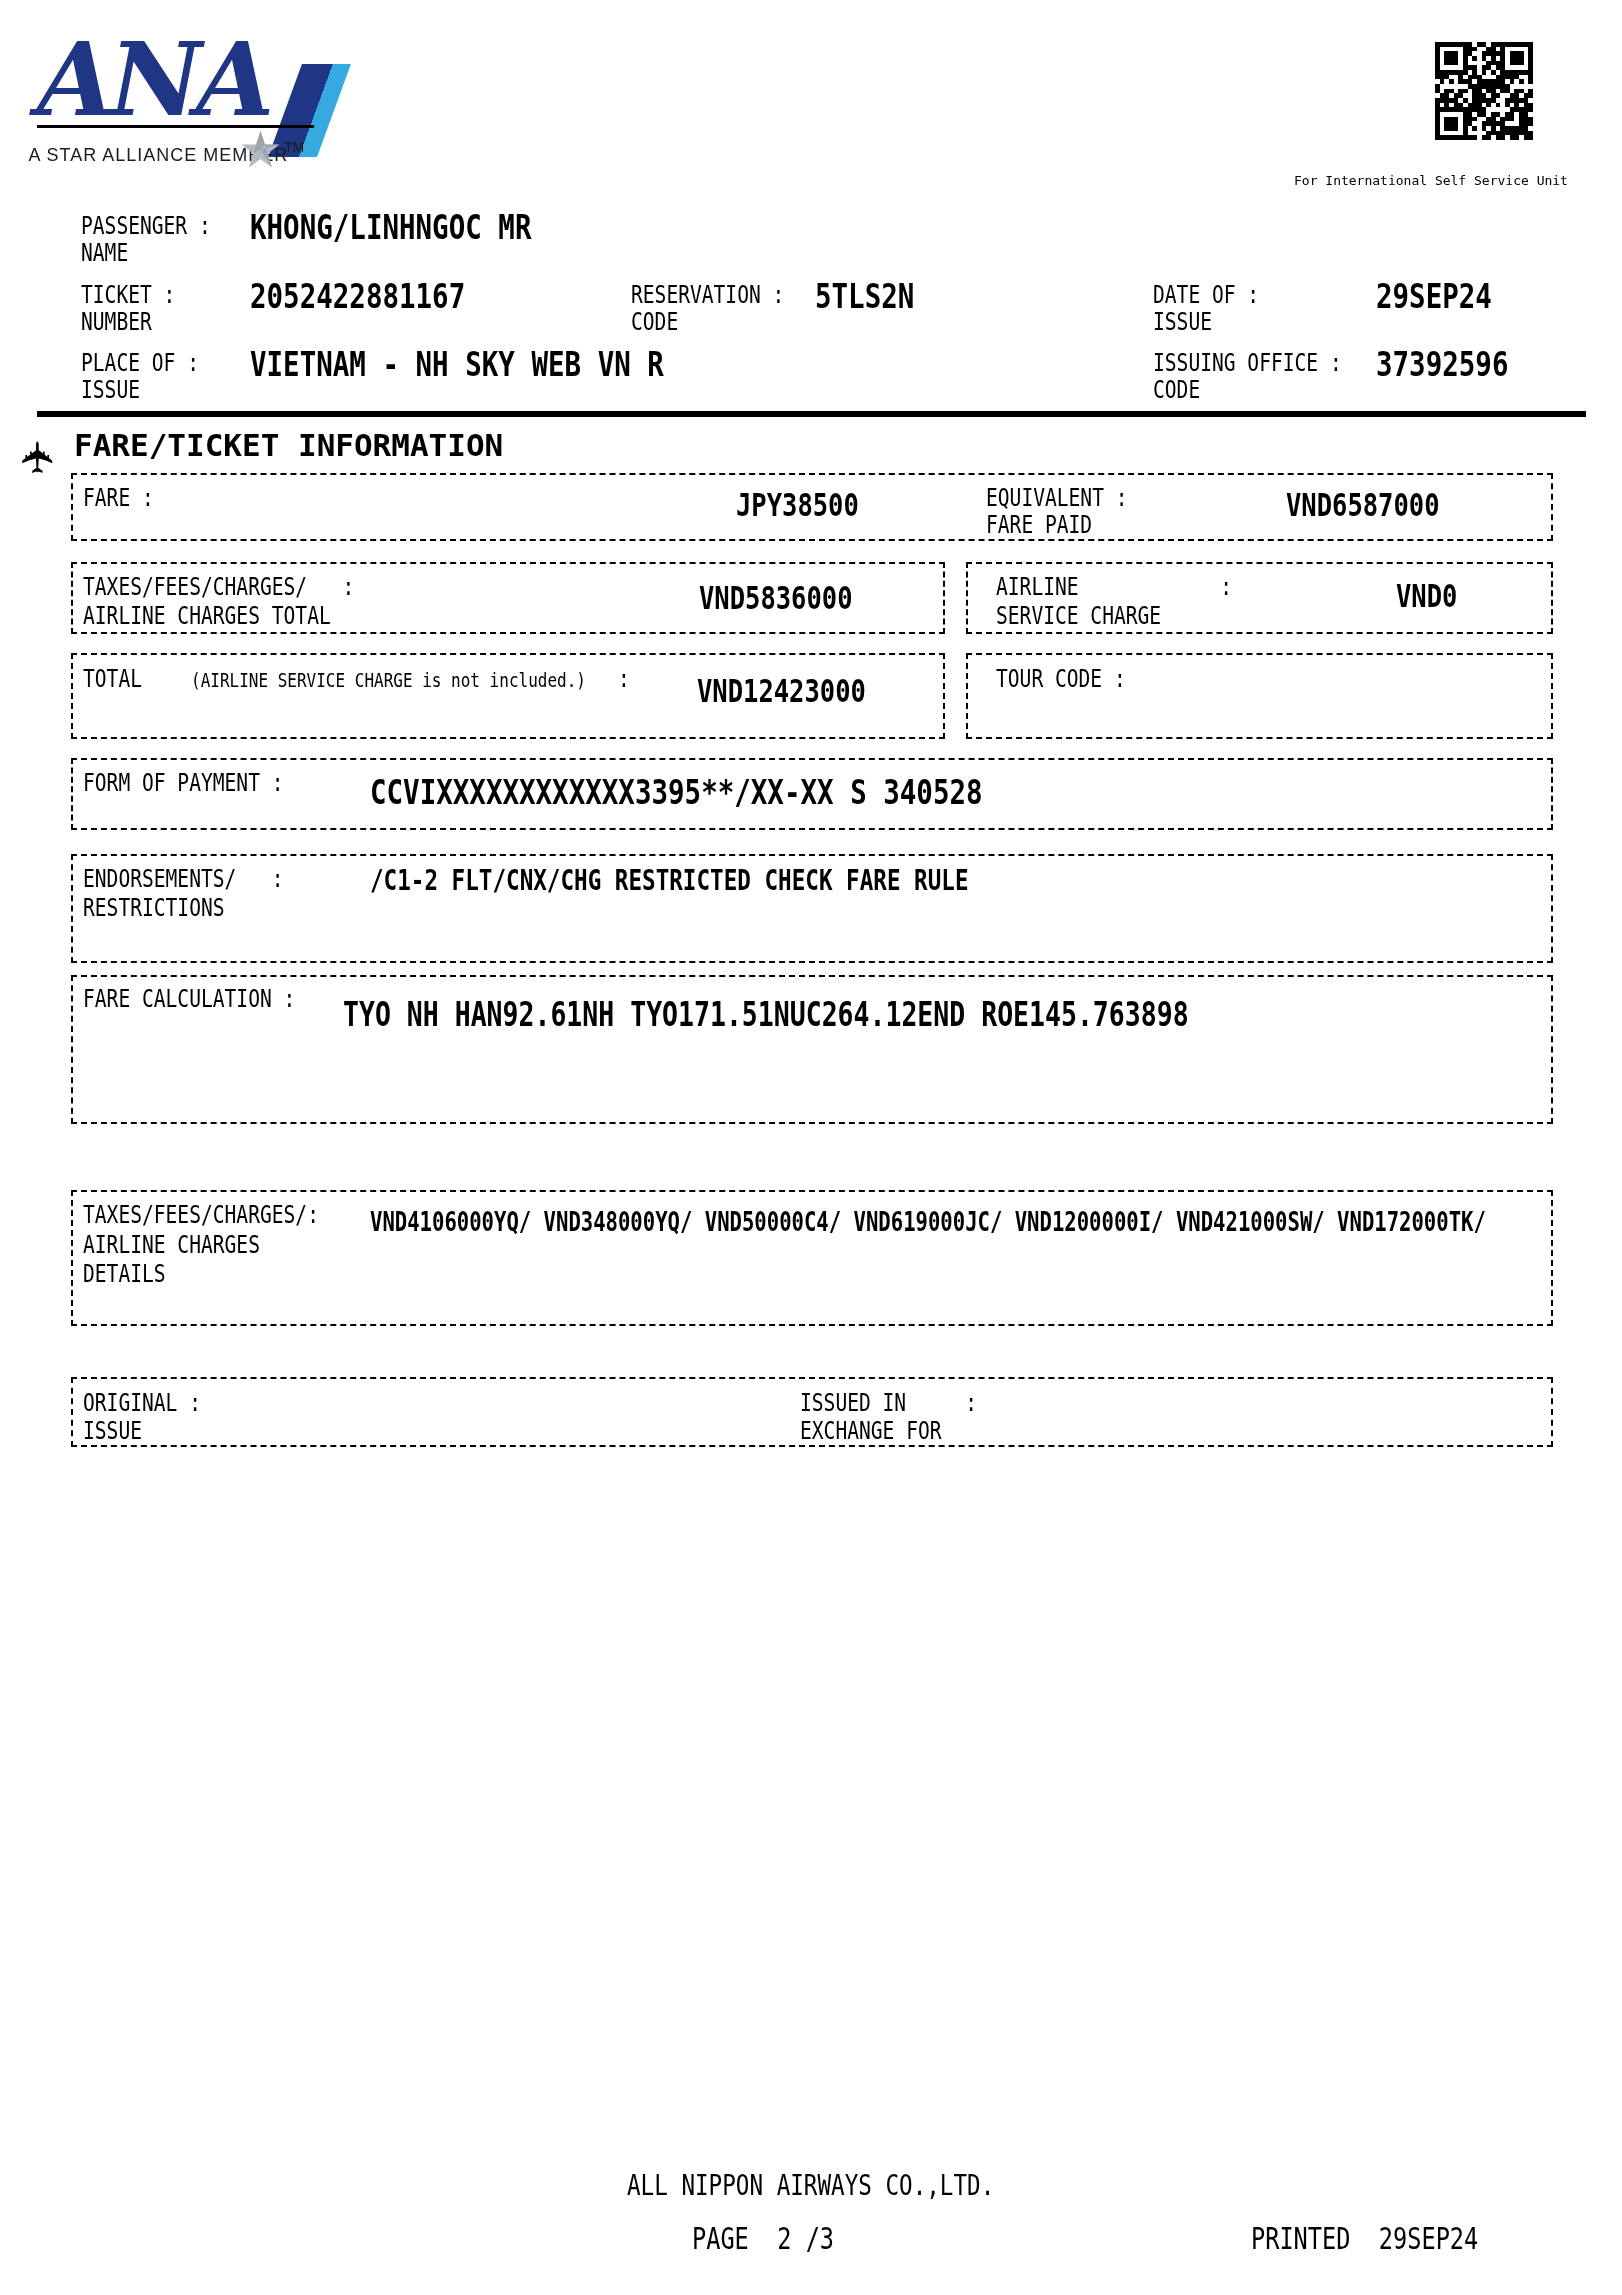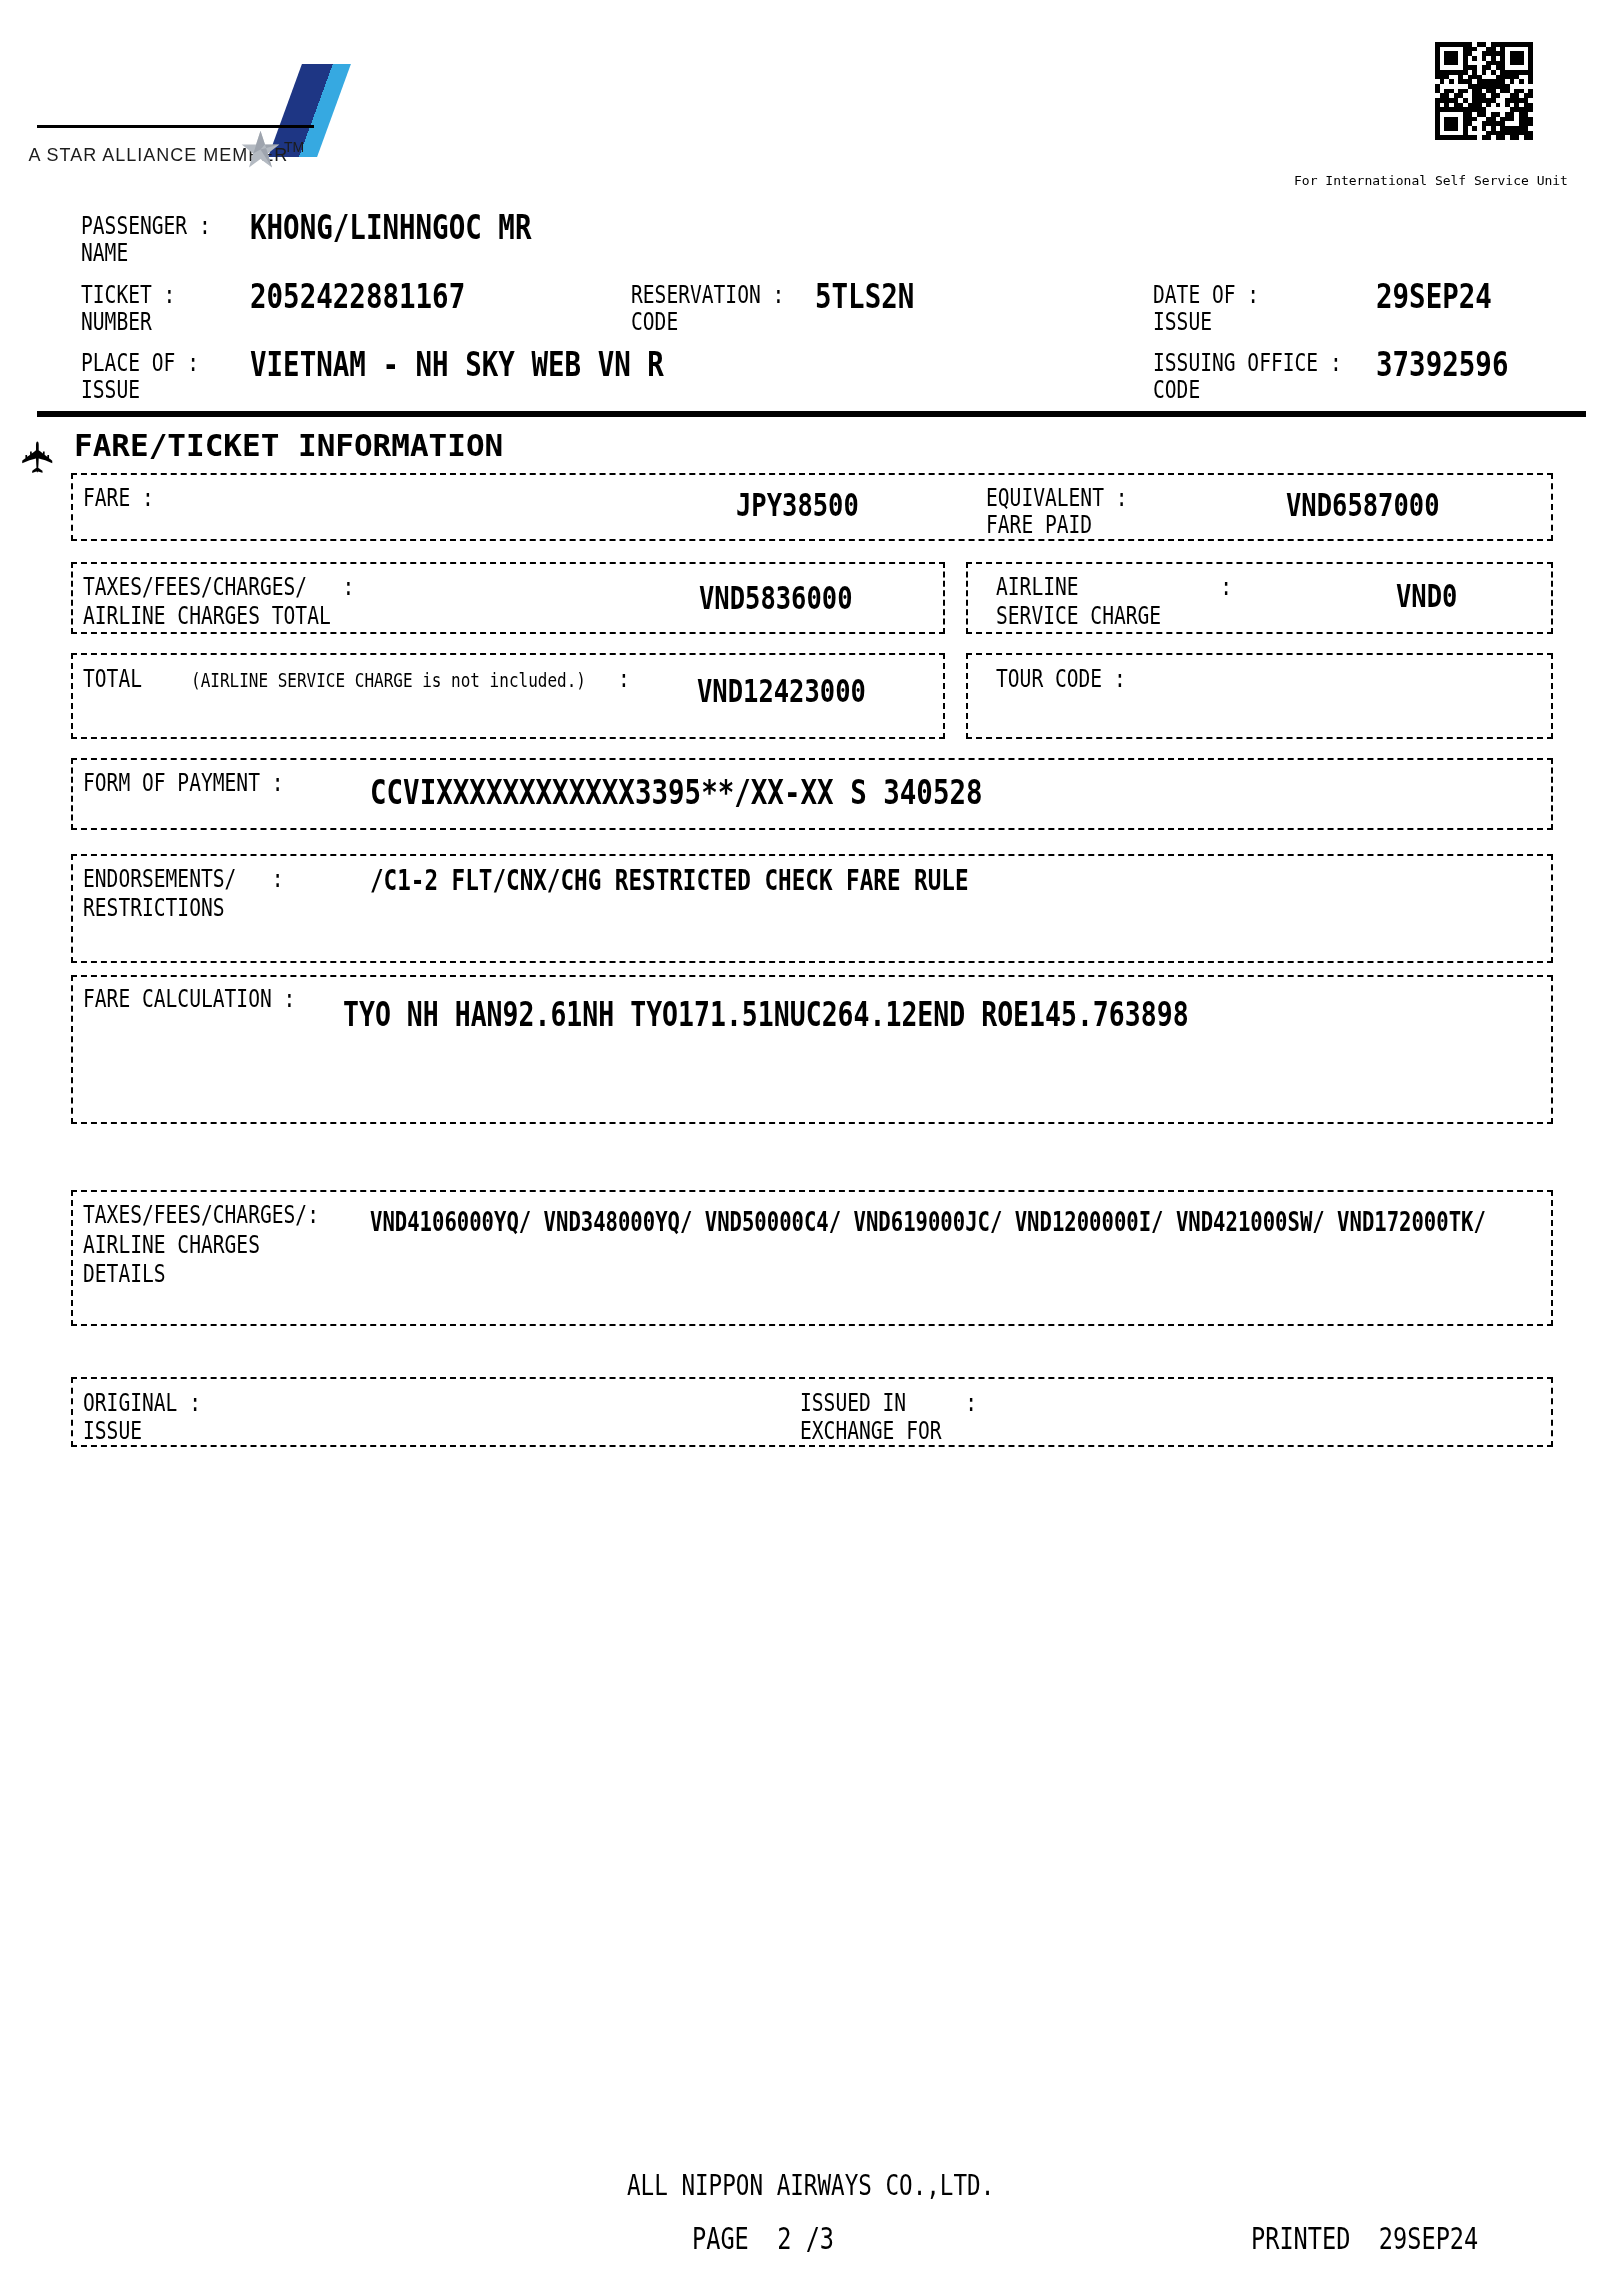--- a/index.html
+++ b/index.html
@@ -26,20 +26,21 @@
   .plane{font-size:58px;display:inline-block;transform:rotate(-90deg);line-height:1;}
   .foot{font-size:23.6px;}
   .company{font-size:22.6px;}
 </style>
 </head>
 <body>
 
 <div class="page">
 
   <div class="abs" style="left:37px;top:29.4px;width:304px;height:103px;">
+    <span class="ana-text">ANA</span>
     <span class="ana-slash"></span>
   </div>
   <div class="rule" style="left:37px;top:125px;width:277px;height:2.5px;"></div>
   <div class="abs" style="left:28.5px;top:145px;">
     <span class="alliance">A STAR ALLIANCE MEMBER</span>
   </div>
   <svg class="abs" style="left:240px;top:129px;" width="41" height="41" viewBox="0 0 100 100">
     <polygon points="50,4 61,38 96,38 68,60 78,94 50,73 22,94 32,60 4,38 39,38" fill="#b4bac2"></polygon>
     <polygon points="50,4 61,38 50,50 50,4 22,94 32,60 50,50 78,94 61,38 96,38 50,50" fill="#8f96a0" opacity="0.6"></polygon>
   </svg>

